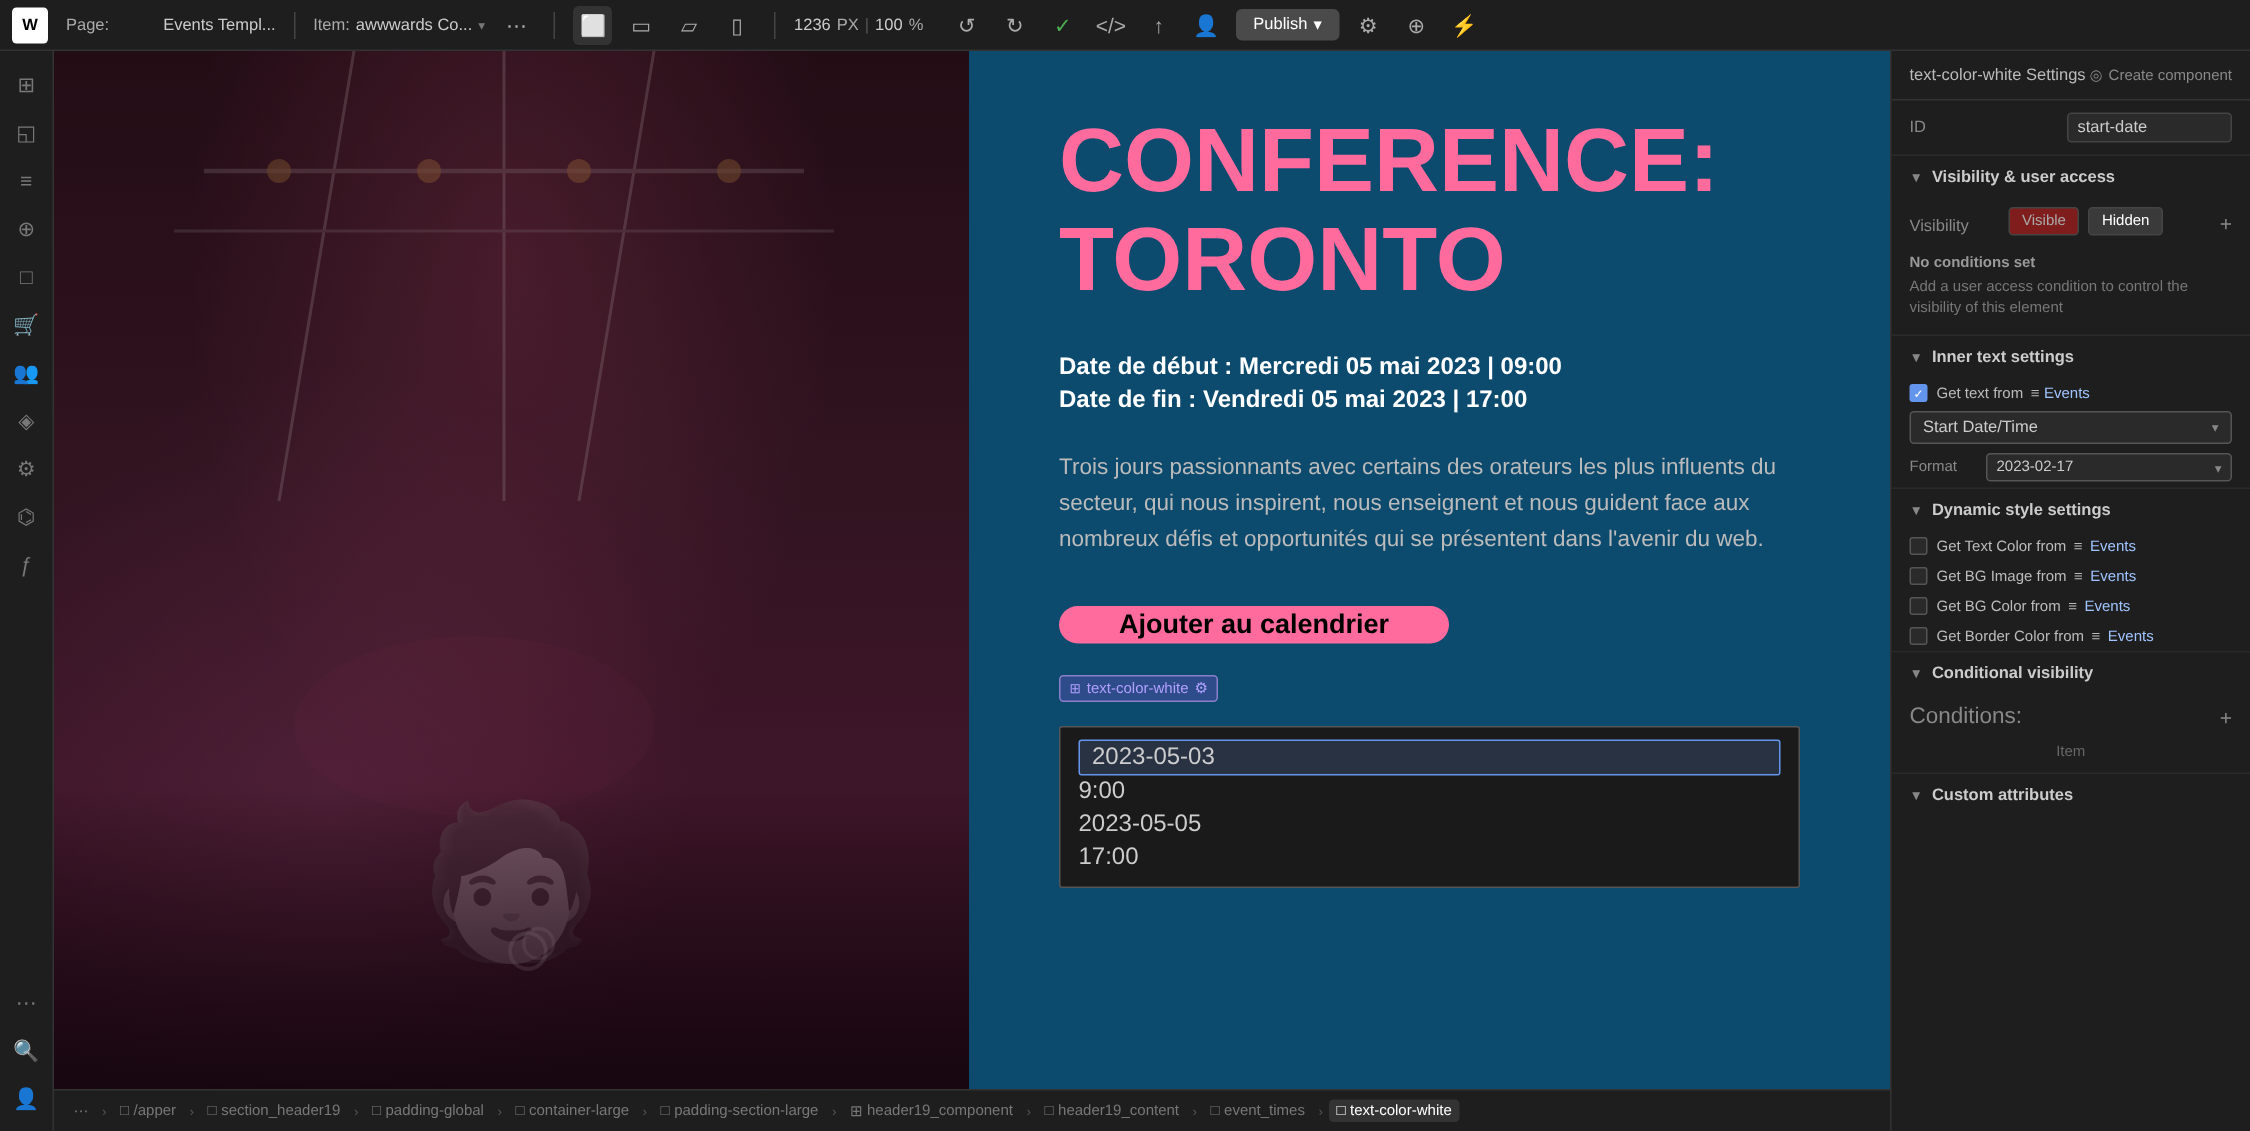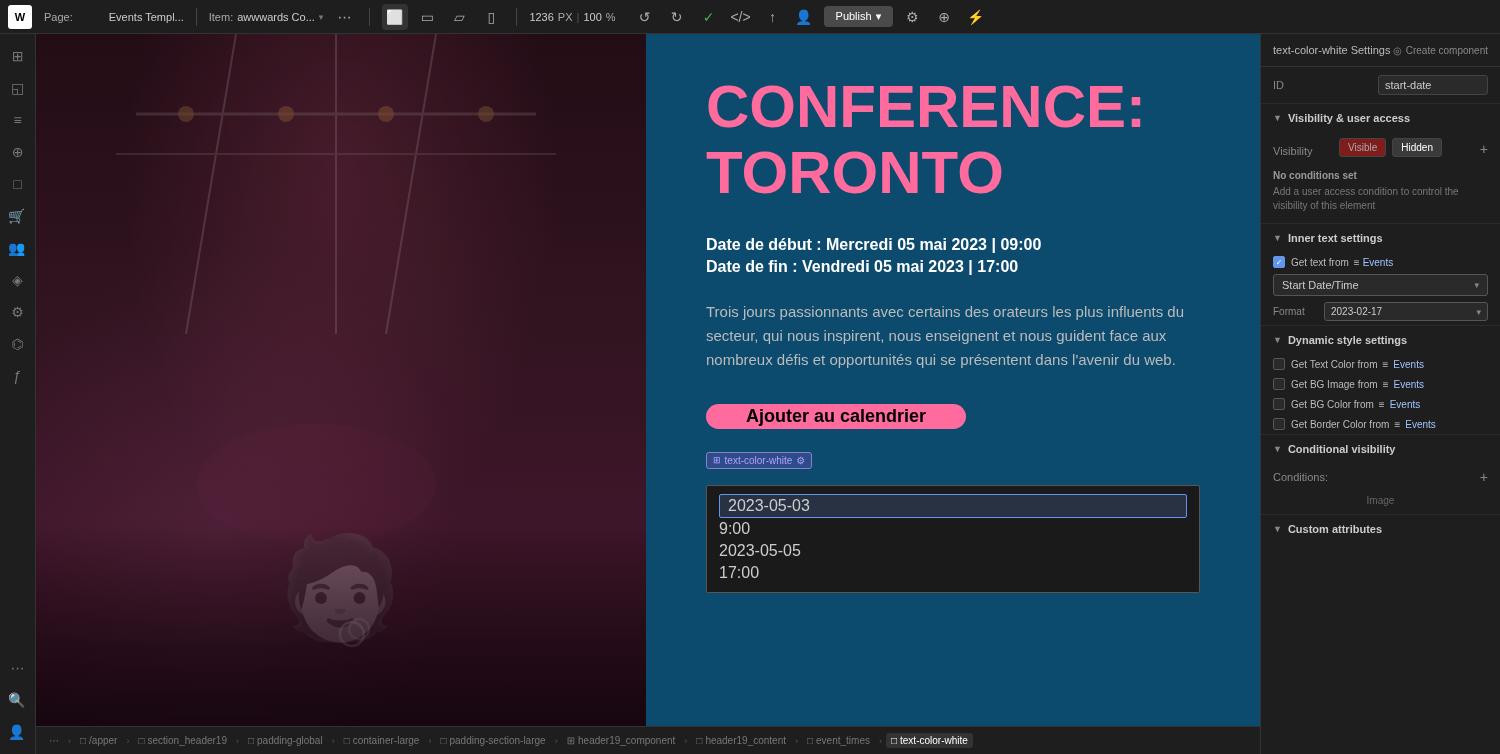--- a/index.html
+++ b/index.html
@@ -350,21 +350,21 @@
       border-radius: 2px;
       background: #2a2a2a;
       flex-shrink: 0;
     }
     .dyn-label { font-size: 10px; color: #bbb; display: flex; align-items: center; gap: 3px; flex: 1; }
     
     .cond-row {
       display: flex; align-items: center; justify-content: space-between;
       padding: 6px 12px;
     }
-    .cond-label { font-size: 11px; color: #888; }
+    .cond-label { font-size: 15px; color: #888; }
     .cond-plus { color: #888; font-size: 14px; cursor: pointer; }
     .cond-none {
       padding: 4px 12px 8px;
       font-size: 10px; color: #666;
       text-align: center;
     }
     
     .custom-attr {
       padding: 8px 12px;
       font-size: 11px; color: #bbb;
@@ -665,21 +665,21 @@
 
     <div class="panel-section">
       <div class="panel-section-header">
         <span class="section-toggle">▼</span>
         <span class="section-title">Conditional visibility</span>
       </div>
       <div class="cond-row">
         <span class="cond-label">Conditions:</span>
         <span class="cond-plus">+</span>
       </div>
-      <div class="cond-none">Image</div>
+      <div class="cond-none">Item</div>
     </div>
 
     <div class="custom-attr panel-section">
       <span class="section-toggle">▼</span>
       <span class="section-title">Custom attributes</span>
     </div>
   </div>
 
 </div>
 

